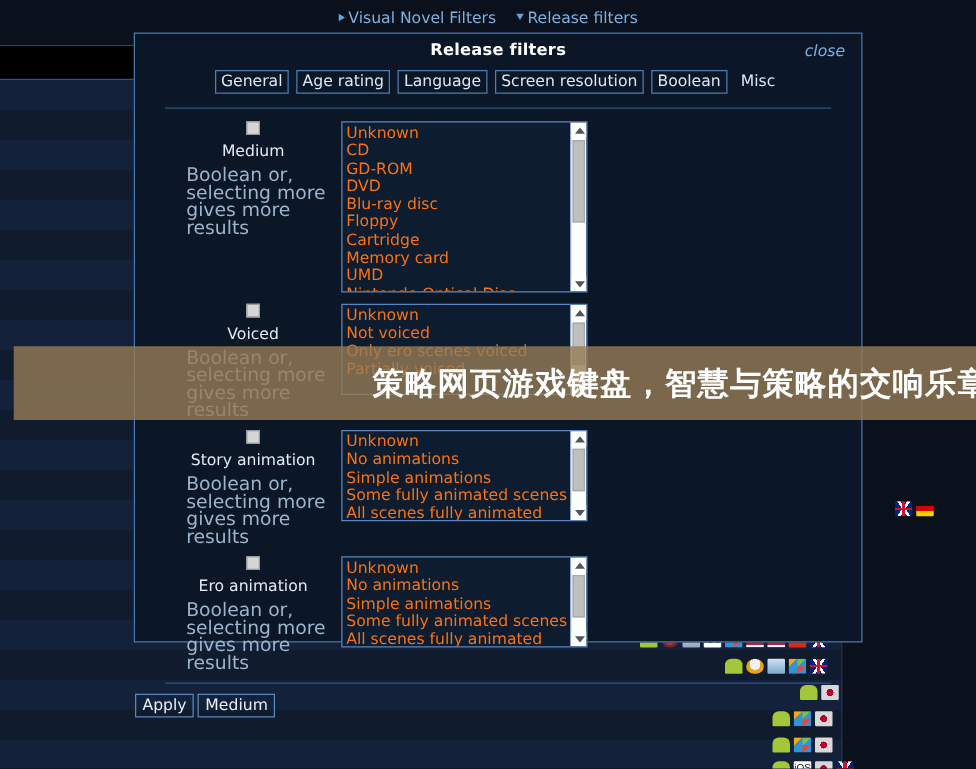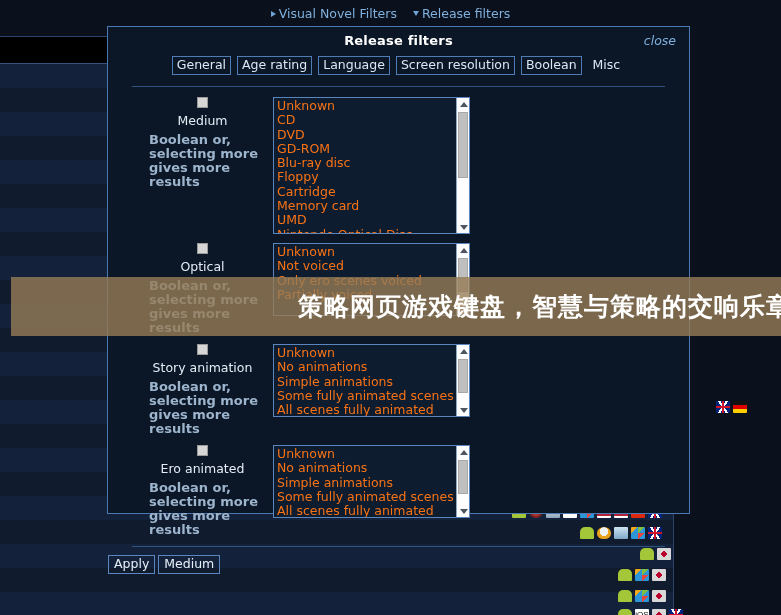--- a/index.html
+++ b/index.html
@@ -202,26 +202,25 @@
   }
   .cbx {
     width: 11px; height: 11px;
     background: #d6d6d6;
     border: 1px solid #9a9a9a;
     display: inline-block;
     flex: 0 0 11px;
   }
   .fhint {
     color: #9db4cd;
-    font-size: 13px;
+    font-size: 15px;
     line-height: 14px;
     margin-top: 5px;
     margin-left: 17px;
     width: 112px;
-    font-weight: bold;
   }
 
   .listbox {
     position: relative;
     background: #0d1c2e;
     border: 1px solid #5a86bd;
     flex: 0 0 auto;
     overflow: hidden;
   }
   .lb-items {
@@ -423,22 +422,22 @@
             <label class="flabel">
               <span class="cbx"></span>
               <span>Medium</span>
             </label>
             <div class="fhint">Boolean or, selecting more gives more results</div>
           </div>
           <div class="listbox" style="width: 197px; height: 137px;">
             <div class="lb-items">
               <div class="lb-item">Unknown</div>
               <div class="lb-item">CD</div>
+              <div class="lb-item">GD-ROM</div>
               <div class="lb-item">DVD</div>
-              <div class="lb-item">GD-ROM</div>
               <div class="lb-item">Blu-ray disc</div>
               <div class="lb-item">Floppy</div>
               <div class="lb-item">Cartridge</div>
               <div class="lb-item">Memory card</div>
               <div class="lb-item">UMD</div>
               <div class="lb-item">Nintendo Optical Disc</div>
             </div>
             <div class="sbar">
               <div class="sb-arrow up">
                 <span class="ar"></span>
@@ -449,21 +448,21 @@
               <div class="sb-arrow down">
                 <span class="ar"></span>
               </div>
             </div>
           </div>
         </div>
         <div class="frow">
           <div class="flabelcol">
             <label class="flabel">
               <span class="cbx"></span>
-              <span>Optical</span>
+              <span>Voiced</span>
             </label>
             <div class="fhint">Boolean or, selecting more gives more results</div>
           </div>
           <div class="listbox" style="width: 197px; height: 73px;">
             <div class="lb-items">
               <div class="lb-item">Unknown</div>
               <div class="lb-item">Not voiced</div>
               <div class="lb-item">Only ero scenes voiced</div>
               <div class="lb-item">Partially voiced</div>
             </div>
@@ -506,21 +505,21 @@
               <div class="sb-arrow down">
                 <span class="ar"></span>
               </div>
             </div>
           </div>
         </div>
         <div class="frow">
           <div class="flabelcol">
             <label class="flabel">
               <span class="cbx"></span>
-              <span>Ero animated</span>
+              <span>Ero animation</span>
             </label>
             <div class="fhint">Boolean or, selecting more gives more results</div>
           </div>
           <div class="listbox" style="width: 197px; height: 73px;">
             <div class="lb-items">
               <div class="lb-item">Unknown</div>
               <div class="lb-item">No animations</div>
               <div class="lb-item">Simple animations</div>
               <div class="lb-item">Some fully animated scenes</div>
               <div class="lb-item">All scenes fully animated</div>

